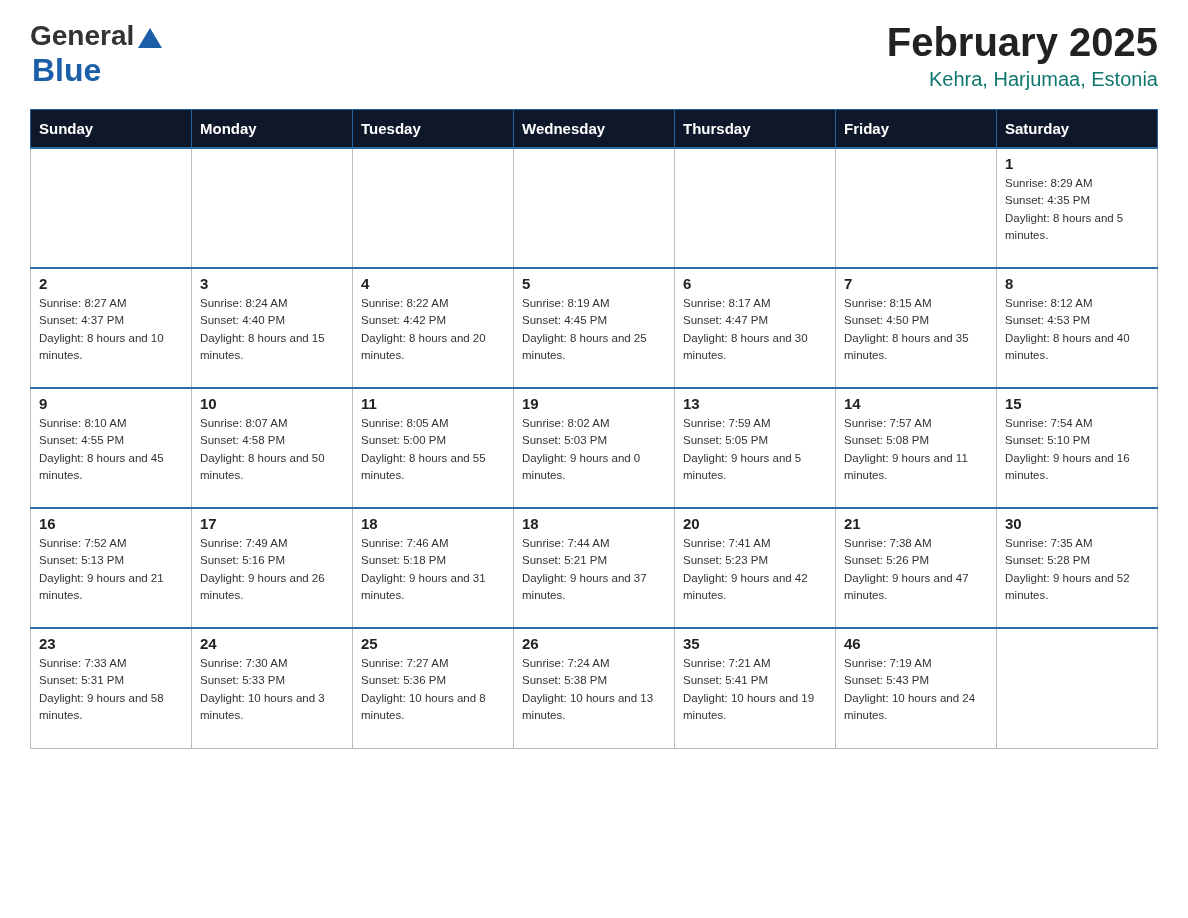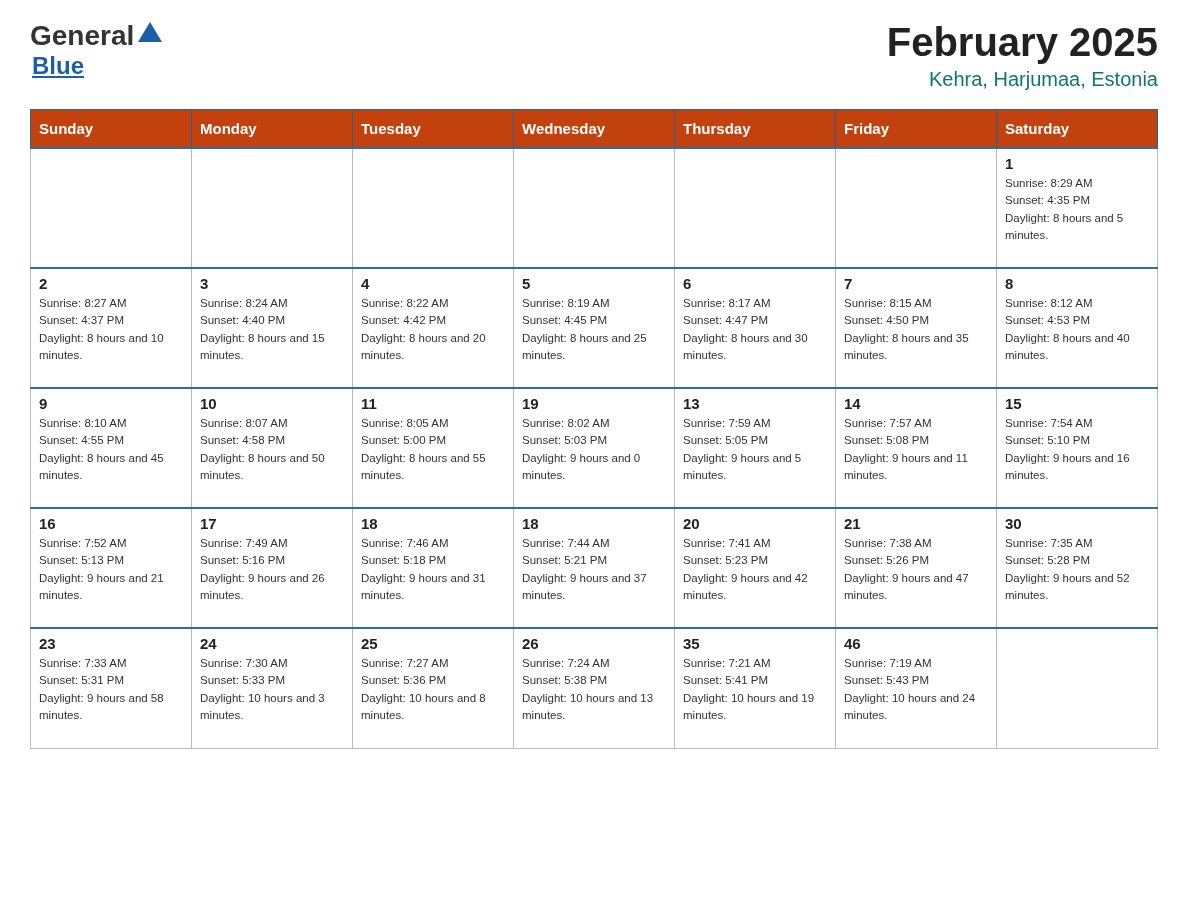--- a/index.html
+++ b/index.html
@@ -21,28 +21,27 @@
       font-weight: bold;
       color: #333;
     }
     .logo-wrapper {
       display: flex;
       flex-direction: column;
       align-items: flex-start;
     }
     .logo-line1 {
       display: flex;
-      align-items: flex-start;
+      align-items: flex-end;
     }
     .logo-line2 {
-      font-size: 24px;
+      font-size: 32px;
       font-weight: bold;
       color: #1a5fa8;
       margin-left: 2px;
-      text-decoration: underline;
     }
     .title-section {
       text-align: right;
     }
     .month-title {
       font-size: 40px;
       font-weight: bold;
       color: #222;
       line-height: 1.1;
     }
@@ -50,21 +49,21 @@
       font-size: 20px;
       color: #0f766e;
       margin-top: 4px;
     }
     .calendar {
       width: 100%;
       border-collapse: collapse;
       border: 1px solid #999;
     }
     .calendar th {
-      background-color: #c2410c;
+      background-color: #0f172a;
       color: #fff;
       font-size: 15px;
       font-weight: bold;
       padding: 10px 8px;
       text-align: left;
       border: 1px solid #2563a0;
     }
     .calendar td {
       vertical-align: top;
       padding: 6px 8px;

